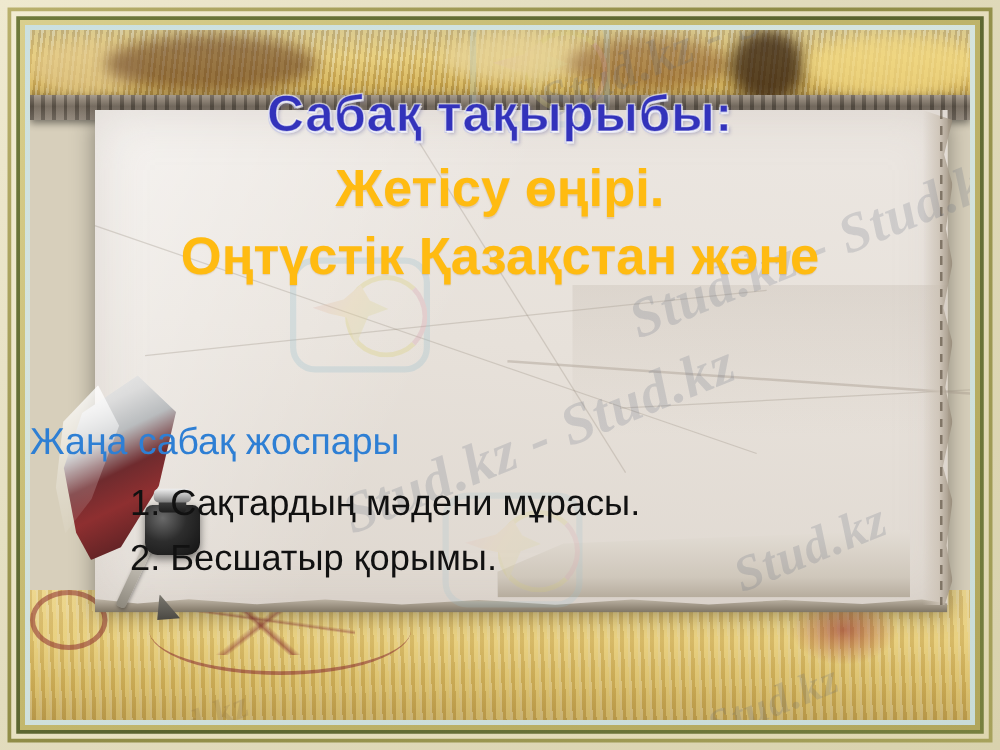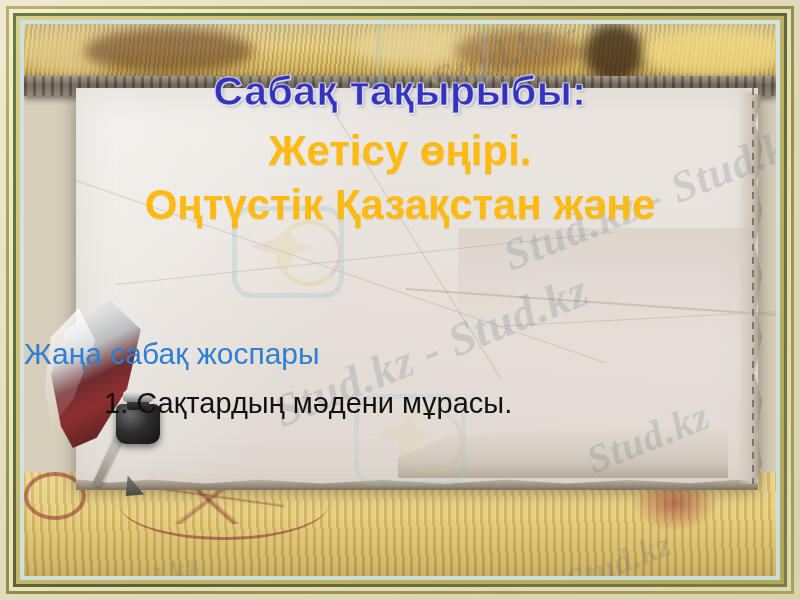--- a/index.html
+++ b/index.html
@@ -280,17 +280,18 @@
 
       <div class="title-main">
         <div>Жетісу өңірі.</div>
         <div>Оңтүстік Қазақстан және</div>
       </div>
 
       <div class="subtitle">Жаңа сабақ жоспары</div>
 
       <div class="agenda">
         <div class="agenda-item">1. Сақтардың мәдени мұрасы.</div>
+        <div class="agenda-item">2. Бесшатыр қорымы.</div>
       </div>
 
     </div>
   </div>
 </div>
 
 </body></html>

